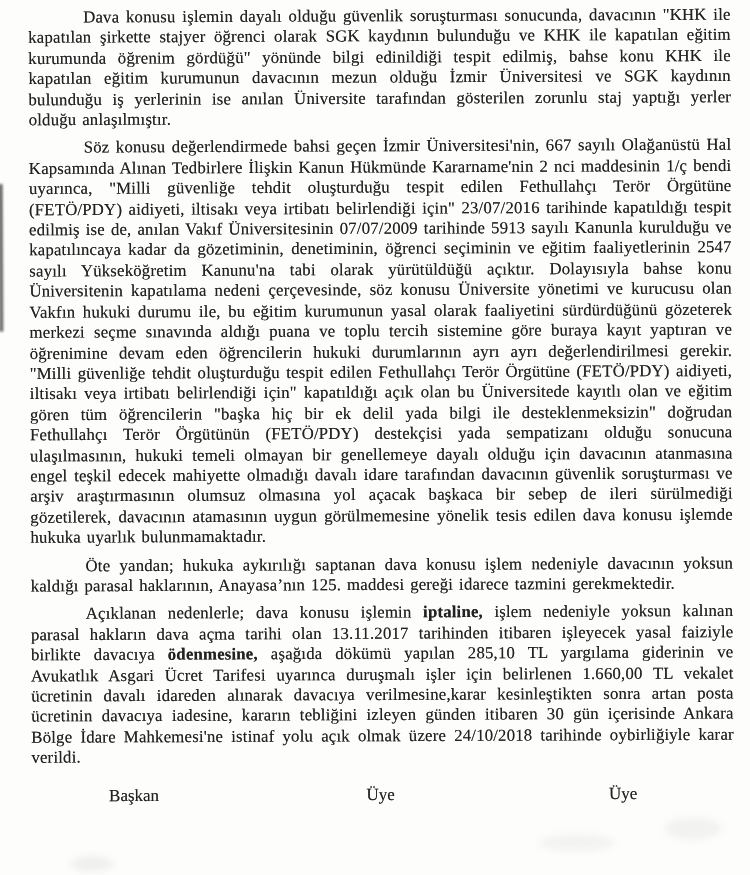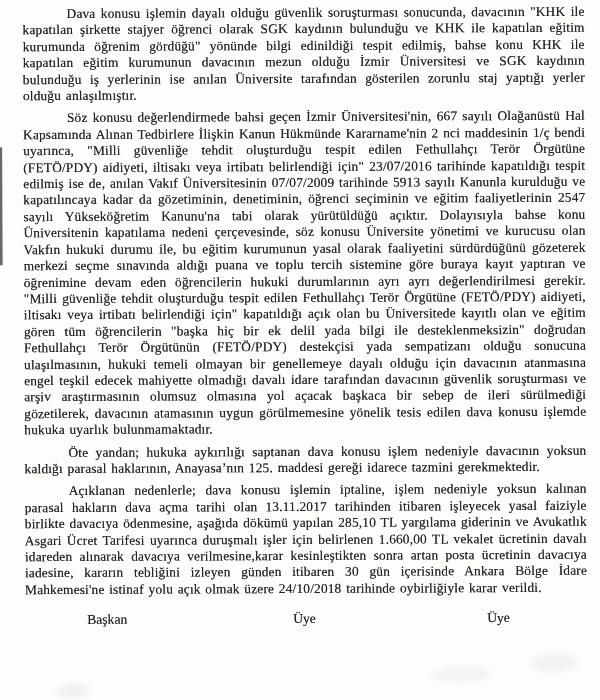--- a/index.html
+++ b/index.html
@@ -24,21 +24,21 @@
     margin: 0 0 6px 0;
     font-size: 13.4px;
     line-height: 16.4px;
     text-align: justify;
     text-indent: 44px;
     word-spacing: 0.09em;
     letter-spacing: 0.012em;
     text-shadow: 0 0 0.4px rgba(30,30,30,0.65);
   }
   .body-text p.para:last-child { margin-bottom: 0; }
-  .bold { font-weight: normal; }
+  .bold { font-weight: bold; }
   .signatures {
     position: relative;
     margin-top: 14px;
     height: 22px;
     font-size: 13.6px;
     text-shadow: 0 0 0.4px rgba(30,30,30,0.6);
   }
   .sig { position: absolute; top: 0; text-align: right; }
   .sig-baskan { left: 62px; }
   .sig-uye1  { left: 268px; }

